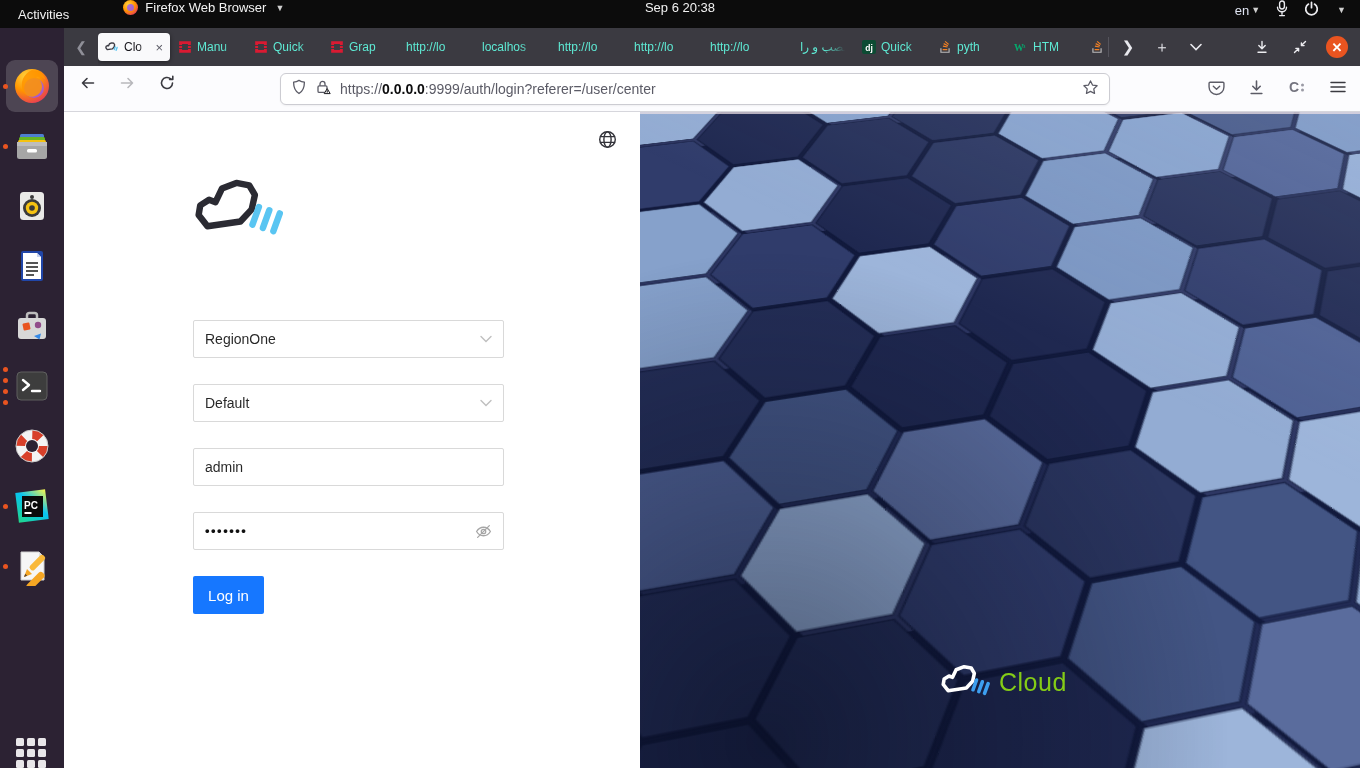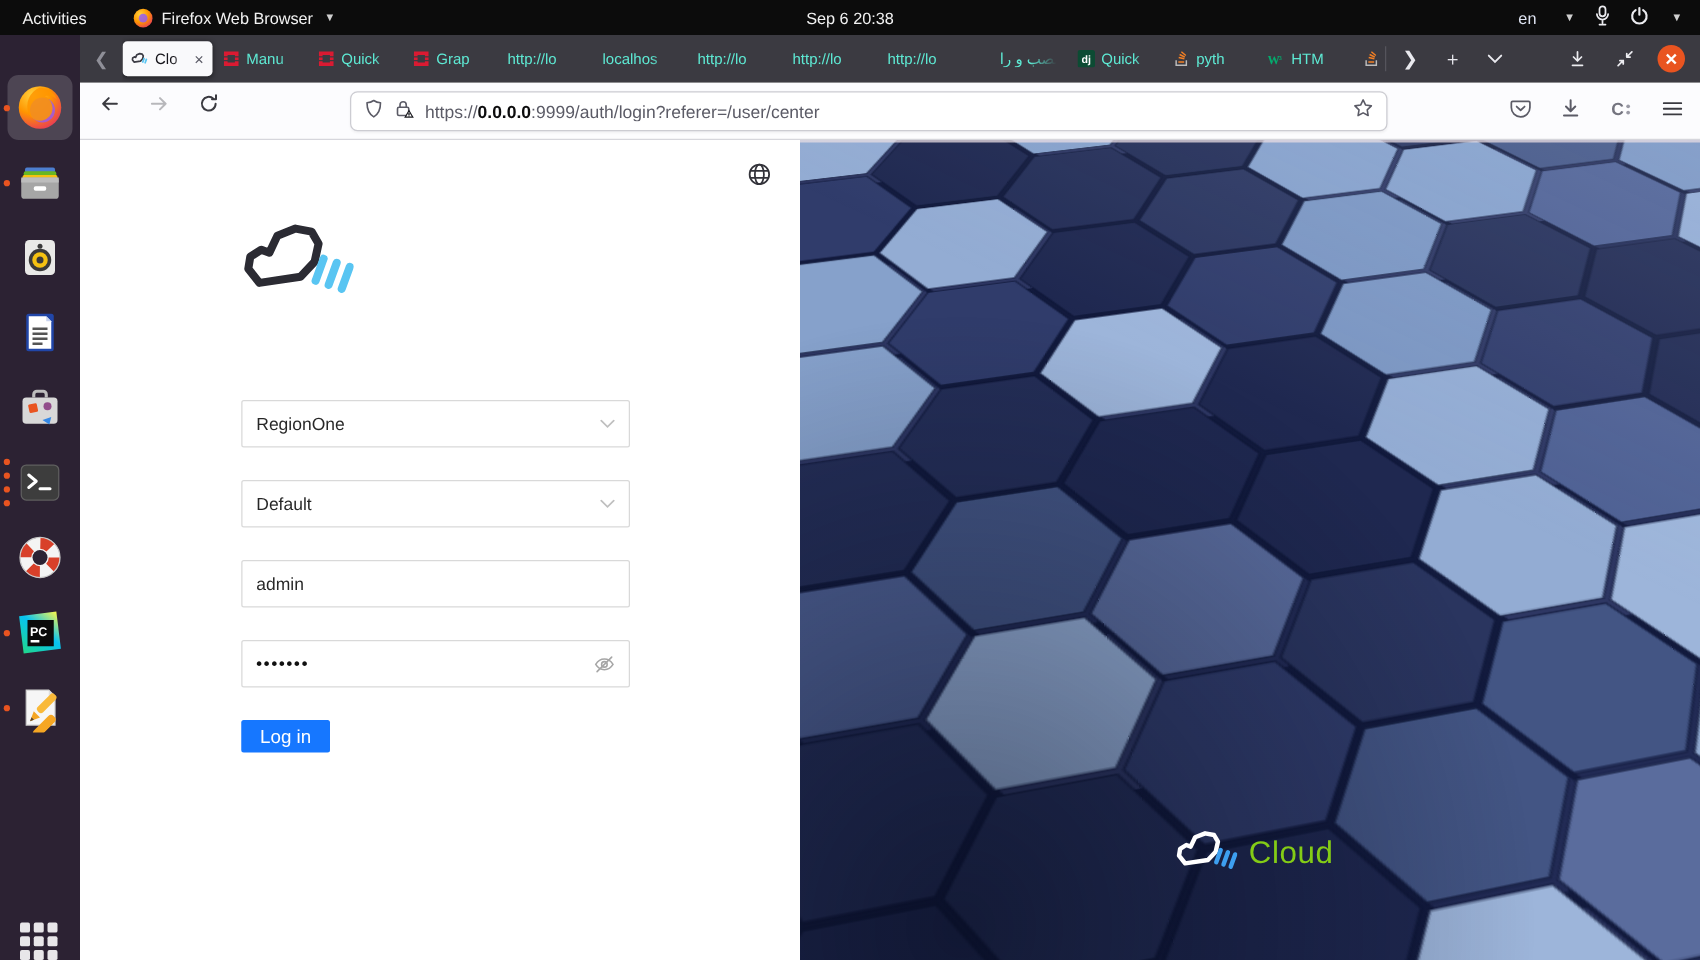--- a/index.html
+++ b/index.html
@@ -1,30 +1,30 @@
 <!DOCTYPE html>
 <html><head>
 <meta charset="utf-8">
 <style>
   *{box-sizing:border-box;margin:0;padding:0}
   html,body{width:1360px;height:768px;overflow:hidden}
   body{font-family:"Liberation Sans",sans-serif;background:#000;position:relative}
 
   
   .topbar{position:absolute;left:0;top:0;width:1360px;height:28px;background:#0c0c0c;color:#f2f2f2;
-    font-size:13px;display:flex;align-items:center}
+    font-size:13px;display:flex;align-items:flex-start}
   .topbar .activities{padding:0 18px;height:100%;display:flex;align-items:center;cursor:default}
-  .topbar .appmenu{display:flex;align-items:center;gap:7px;margin-left:20px}
+  .topbar .appmenu{display:flex;align-items:center;gap:7px;margin-left:36px}
   .ff-mini{width:15px;height:15px;border-radius:50%;
     background:radial-gradient(circle at 35% 30%,#ffd23e 0%,#ff9500 45%,#e3256b 90%);position:relative}
   .ff-mini::after{content:"";position:absolute;left:4px;top:4px;width:7px;height:7px;border-radius:50%;background:#9059ff;opacity:.8}
   .caret{font-size:9px;color:#cfcfcf;margin-left:2px}
   .topbar .clock{position:absolute;left:0;right:0;text-align:center;pointer-events:none}
   .topbar .right{margin-left:auto;display:flex;align-items:center;gap:16px;padding-right:14px}
-  .topbar .lang{display:flex;align-items:center;gap:20px;color:#dfe4f2}
+  .topbar .lang{display:flex;align-items:center;gap:0;color:#dfe4f2}
 
   
   .dock{position:absolute;left:0;top:28px;width:64px;height:740px;background:#2c2233}
   .dock-item{position:absolute;left:12px;width:40px;height:40px}
   .dock-item .tile{position:absolute;left:-6px;top:-6px;width:52px;height:52px;border-radius:9px;background:rgba(255,255,255,.16)}
   .dock-dots{position:absolute;left:-9px;top:0;height:40px;display:flex;flex-direction:column;justify-content:center;gap:6px}
   .dock-dots i{width:5px;height:5px;border-radius:50%;background:#e95420;display:block}
   .show-apps{position:absolute;left:16px;top:710px;width:32px;height:32px;display:grid;
     grid-template-columns:repeat(3,8px);grid-template-rows:repeat(3,8px);gap:3px}
   .show-apps i{background:#e8e6e9;border-radius:1.5px;display:block}
@@ -62,21 +62,21 @@
   
   .page{position:absolute;left:64px;top:112px;width:1296px;height:656px;display:flex}
   .login-panel{width:576px;height:656px;background:#fff;position:relative;flex:none}
   .globe-btn{position:absolute;top:18px;right:22px;width:20px;height:20px}
   .brand-logo{position:absolute;left:129px;top:66px}
   .welcome-title{position:absolute;left:129px;top:146px;font-size:24px;font-weight:500;color:rgba(0,0,0,.85)}
   .field{position:absolute;left:129px;width:311px;height:38px;border:1px solid #d9d9d9;border-radius:2px;
     background:#fff;display:flex;align-items:center;padding:0 11px;font-size:14px;color:rgba(0,0,0,.85)}
   .field .suffix{margin-left:auto;display:flex;align-items:center}
   .pwd-dots{font-size:13px;font-weight:bold;letter-spacing:1.5px;color:#111;line-height:38px}
-  .login-btn{position:absolute;left:129px;top:464px;width:71px;height:26px;background:#1677ff;border:none;
+  .login-btn{position:absolute;left:129px;top:464px;width:71px;height:38px;background:#1677ff;border:none;
     border-radius:2px;color:#fff;font-size:15px;font-family:"Liberation Sans",sans-serif;cursor:pointer}
 
   
   .hero{width:720px;height:656px;position:relative;overflow:hidden;background:#131b3d;perspective:1200px;flex:none}
   .hex-plane{position:absolute;left:-450px;top:-430px;width:1800px;height:1500px;
     transform-origin:55% 42%;transform:rotateX(45deg) rotateZ(-13deg) scale(1.45)}
   .hero-glow{position:absolute;inset:0;pointer-events:none;
     background:linear-gradient(205deg,rgba(205,222,255,.14) 0%,rgba(205,222,255,0) 38%),
                radial-gradient(ellipse at 18% 96%,rgba(4,8,24,.5),rgba(4,8,24,0) 55%)}
   .hero-topline{position:absolute;left:0;top:0;width:100%;height:2px;background:#e9dde3;opacity:.75}

